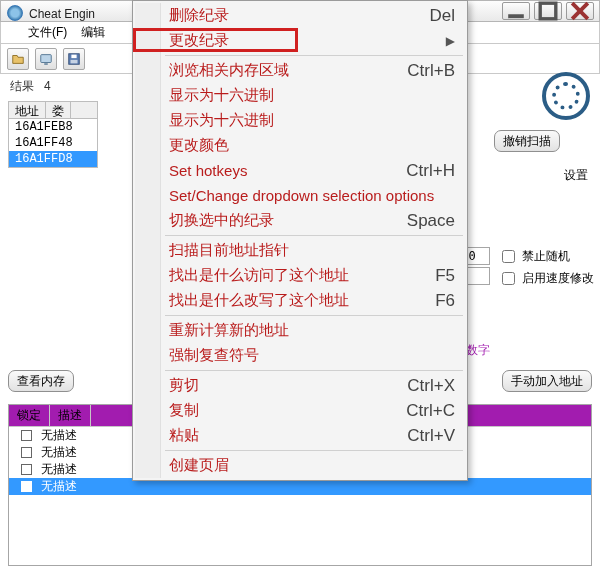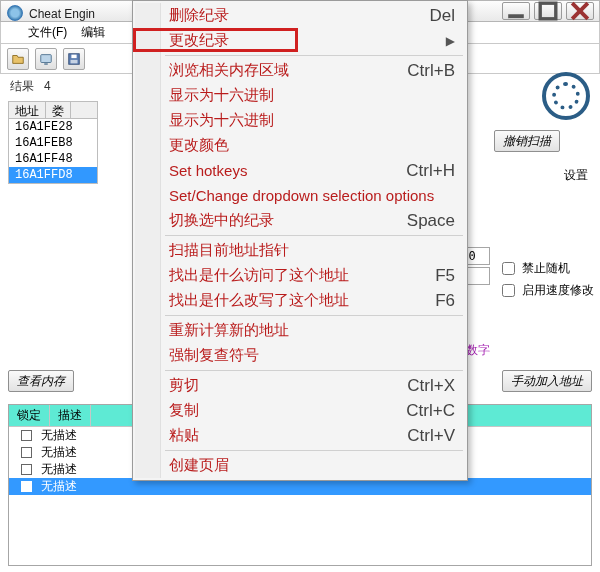--- a/index.html
+++ b/index.html
@@ -29,31 +29,31 @@
   .addrhdr div { padding: 1px 6px; border-right:1px solid #bdbdbd; }
 
   .addrlist { margin: 0 8px; border:1px solid #bdbdbd; border-top:none; width:90px; }
   .addrlist div { padding: 1px 6px; font-family: "Consolas","Courier New",monospace; font-size:12px; color:#000; }
   .addrlist div.sel { background:#3198ff; color:#fff; }
 
   .rightpanel { position:absolute; right: 6px; top: 76px; width: 100px; }
   .logo2 { width: 48px; height:48px; position:absolute; right:4px; top:-4px; }
   .logo2 .ring { width:48px;height:48px;border:4px solid #2b5d86;border-radius:50%;position:relative; }
   .logo2 .gear { position:absolute; inset:6px; border:4px dotted #2b5d86; border-radius:50%; }
-  .btn { display:inline-block; border:1px solid #8f8f8f; border-radius:2px; background:linear-gradient(#fafafa,#e2e2e2); padding:2px 8px; min-height:18px; line-height:16px;font-style:italic; }
-
-  .rightopts { position:absolute; right: 6px; top: 256px; width: 96px; }
+  .btn { display:inline-block; border:1px solid #8f8f8f; border-radius:7px; background:linear-gradient(#fafafa,#e2e2e2); padding:2px 8px; min-height:18px; line-height:16px; }
+
+  .rightopts { position:absolute; right: 6px; top: 244px; width: 96px; }
   .chk { display:flex; align-items:center; gap:4px; margin:3px 0; }
   .chk input { width:13px;height:13px; }
 
   .bottombar { position:absolute; left:8px; top:370px; display:flex; gap:8px;}
   .bottombar2 { position:absolute; right:8px; top:370px; }
 
   .desclist { position:absolute; left:8px; right:8px; top:404px; bottom:6px; border:1px solid #a6a6a6; }
-  .desclist .hdr { display:flex; background:#5eead4; border-bottom:1px solid #c6c6c6; }
+  .desclist .hdr { display:flex; background:#a21caf; border-bottom:1px solid #c6c6c6; }
   .desclist .hdr div { padding:2px 8px; border-right:1px solid #c6c6c6; }
   .desclist .row { display:flex; align-items:center; padding:0 4px; height:17px; }
   .desclist .row .cb { width:26px; display:flex; justify-content:center;}
   .desclist .row .cb div { width:11px;height:11px;border:1px solid #666;background:#fff;}
   .desclist .row .txt { padding-left:2px; }
   .desclist .row.sel { background:#3399ff; color:#fff; }
   .desclist .row.sel .cb div { border-color:#fff; }
 
   .valbox { position:absolute; right:110px; top:247px; border:1px solid #a6a6a6; background:#fff; width:40px; height:18px; padding:1px 3px; font-family:monospace;}
   .valbox2 { position:absolute; right:110px; top:267px; border:1px solid #a6a6a6; background:#fff; width:40px; height:18px; padding:1px 3px; font-family:monospace;}
@@ -126,21 +126,20 @@
   <div class="resultrow">
     <span>结果</span>&nbsp;&nbsp;
     <span>4</span>
   </div>
 
   <div class="addrhdr">
     <div>地址</div>
     <div>娄</div>
   </div>
   <div class="addrlist" id="addrlist">
-      <div>16A1FE28</div>
       <div>16A1FEB8</div>
       <div>16A1FF48</div>
       <div class="sel">16A1FFD8</div>
     </div>
 
   <div class="rightpanel">
     <div class="logo2">
         <div class="ring">
           <div class="gear"></div>
         </div>

